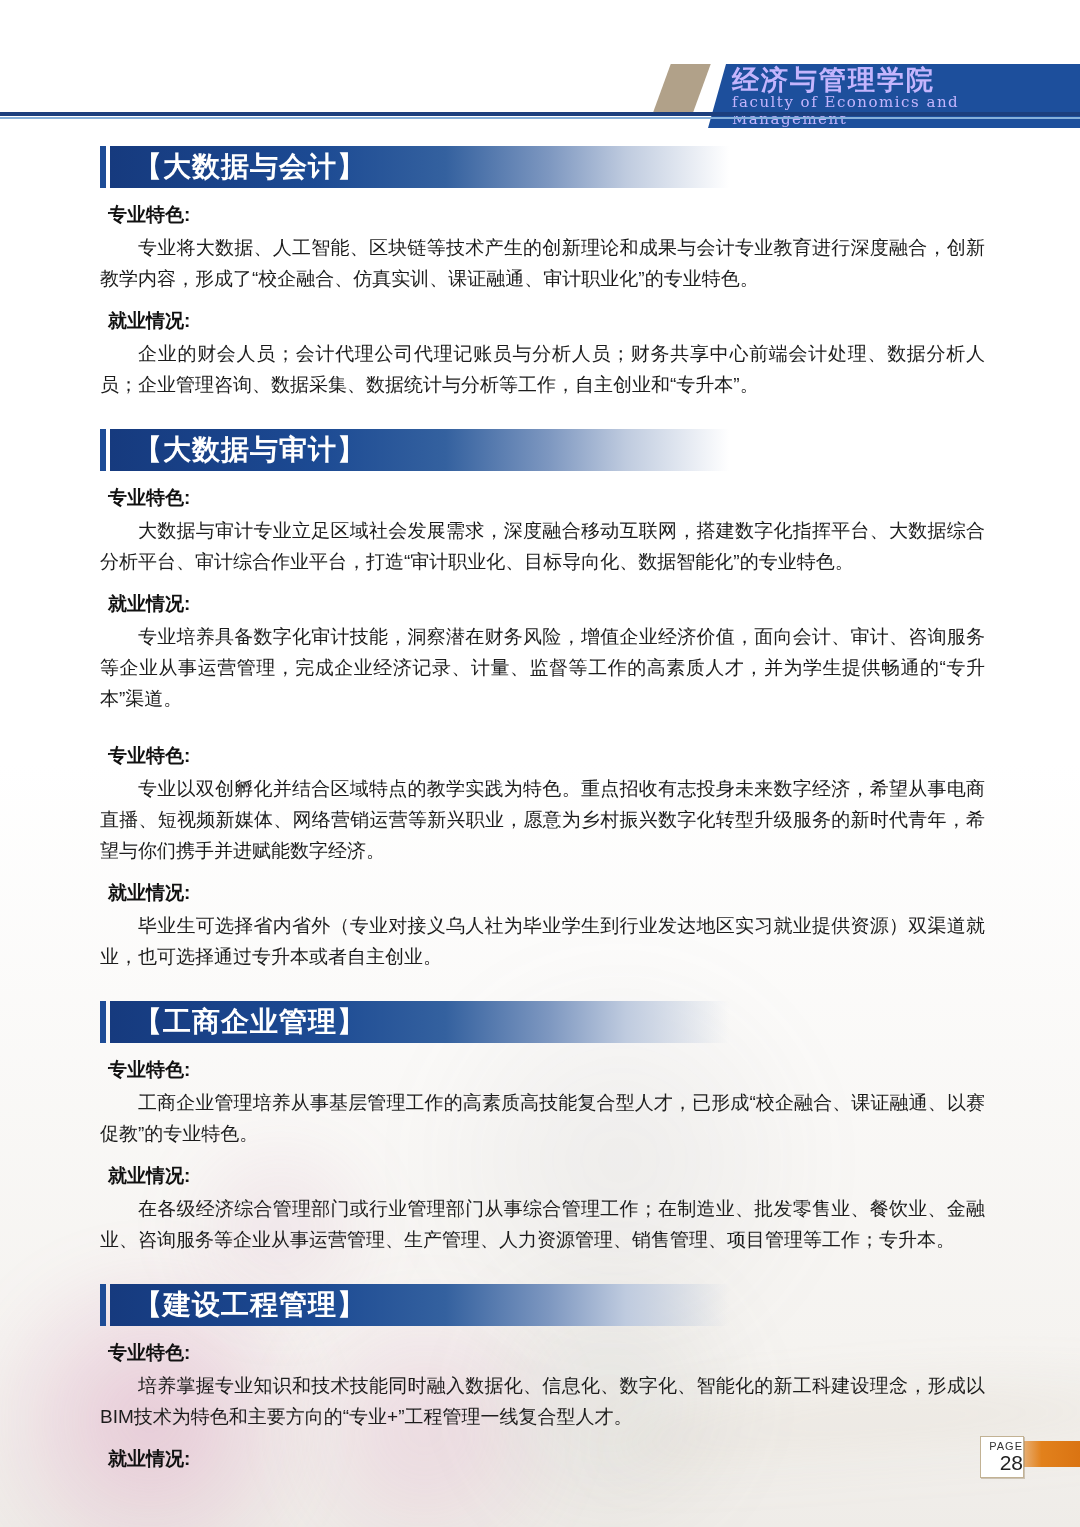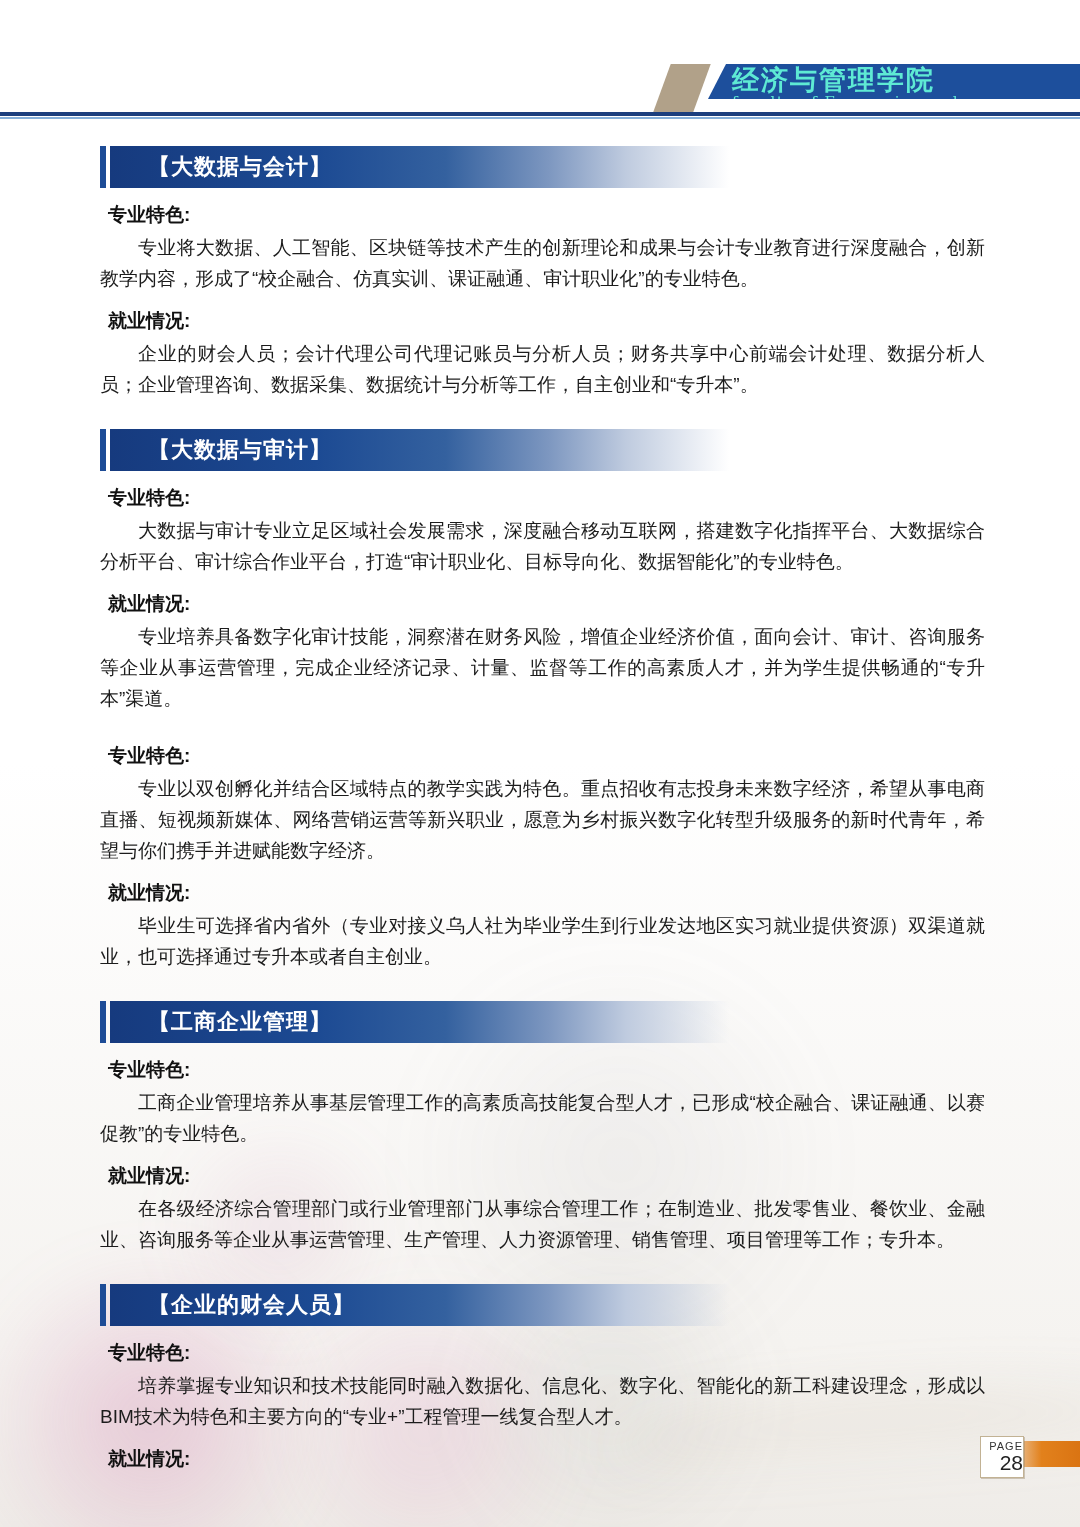--- a/index.html
+++ b/index.html
@@ -16,39 +16,39 @@
   .blob-pink-3{left:150px;top:1130px;width:260px;height:200px;background:radial-gradient(circle,rgba(190,105,155,.12),rgba(190,105,155,0) 70%);}
   .blob-gray-1{left:380px;top:950px;width:480px;height:420px;background:radial-gradient(circle,rgba(120,120,128,.08),rgba(120,120,128,0) 70%);}
   .blob-gray-2{left:430px;top:1250px;width:360px;height:300px;background:radial-gradient(circle,rgba(110,115,105,.10),rgba(110,115,105,0) 70%);}
   .band-roof{left:600px;top:1400px;width:560px;height:60px;border-radius:8px;transform:rotate(-4deg);background:linear-gradient(to bottom,rgba(185,170,145,.22),rgba(185,170,145,0));}
   
   .hdr-tan{
     position:absolute;left:662px;top:64px;width:40px;height:48px;
     background:#b1a189;transform:skewX(-20deg);
   }
   .hdr-box{
-    position:absolute;left:706px;top:64px;right:0;height:35px;
-    background:#1d4f9c;color:#5eead4;
+    position:absolute;left:706px;top:64px;right:0;height:64px;
+    background:#1d4f9c;color:#c4b5fd;
     clip-path:polygon(20px 0,100% 0,100% 100%,2px 100%);
     padding:2px 0 8px 26px;box-sizing:border-box;
   }
   .hdr-cn{font-size:27px;font-weight:bold;letter-spacing:2px;line-height:28px;}
   .hdr-en{font-family:"DejaVu Serif","Liberation Serif",serif;font-size:15px;letter-spacing:1.5px;line-height:17px;}
   .rule-dark{position:absolute;left:0;right:0;top:112px;height:4px;background:#1c3f7e;}
   .rule-light{position:absolute;left:0;right:0;top:117px;height:2px;background:#86b0da;}
   
   .content{position:absolute;left:100px;right:95px;top:146px;}
   .sec{margin-bottom:29px;}
   .sec-bar-row{display:flex;align-items:stretch;height:42px;width:655px;margin-bottom:10px;}
   .sec-accent{width:6px;background:#1d4c96;margin-right:4px;flex:none;}
   .sec-bar{
     flex:1;display:flex;align-items:center;
     background:linear-gradient(to right,#163a7e 0%,#1c4a93 32%,#34619f 52%,#7d97c0 68%,#bfcbdf 80%,rgba(240,243,248,0) 96%);
   }
-  .sec-title{margin:16px;color:#ffffff;font-size:22px;font-weight:bold;letter-spacing:1px;padding-left:22px;}
+  .sec-title{margin:2px;color:#ffffff;font-size:28px;font-weight:bold;letter-spacing:1px;padding-left:22px;}
   .sub-label{font-size:19px;font-weight:bold;color:#111111;margin:14px 0 4px 8px;}
   .para{
     font-size:19px;color:#1c1c1c;line-height:31px;margin:4px 0 2px 0;
     text-indent:2em;text-align:justify;
   }
   
   .orange-bar{
     position:absolute;right:0;top:1441px;width:70px;height:26px;
     background:linear-gradient(to right,rgba(226,129,28,.25),#e2811c 45%,#da7413 100%);
   }
@@ -127,21 +127,21 @@
       <div class="sub-label">专业特色:</div>
       <p class="para">工商企业管理培养从事基层管理工作的高素质高技能复合型人才，已形成“校企融合、课证融通、以赛促教”的专业特色。</p>
       <div class="sub-label">就业情况:</div>
       <p class="para">在各级经济综合管理部门或行业管理部门从事综合管理工作；在制造业、批发零售业、餐饮业、金融业、咨询服务等企业从事运营管理、生产管理、人力资源管理、销售管理、项目管理等工作；专升本。</p>
     </section>
 
     <section class="sec">
       <div class="sec-bar-row">
         <span class="sec-accent"></span>
         <div class="sec-bar">
-          <h2 class="sec-title">【企业的财会人员】</h2>
+          <h2 class="sec-title">【建设工程管理】</h2>
         </div>
       </div>
       <div class="sub-label">专业特色:</div>
       <p class="para">培养掌握专业知识和技术技能同时融入数据化、信息化、数字化、智能化的新工科建设理念，形成以BIM技术为特色和主要方向的“专业+”工程管理一线复合型人才。</p>
       <div class="sub-label">就业情况:</div>
     </section>
 
   </main>
 
   <div class="orange-bar"></div>

